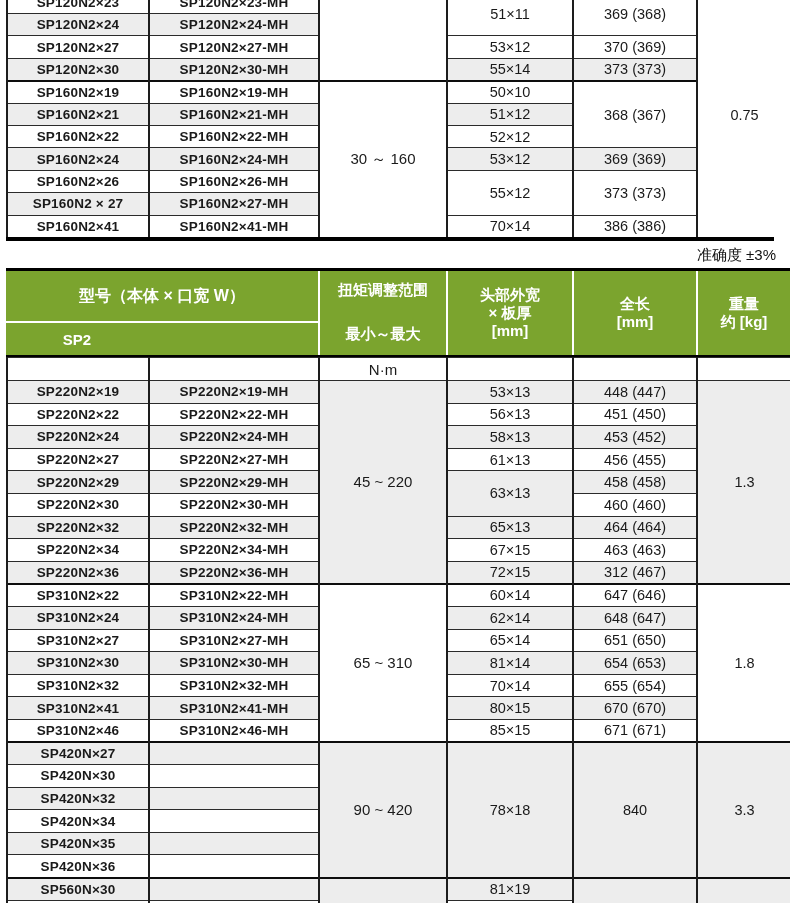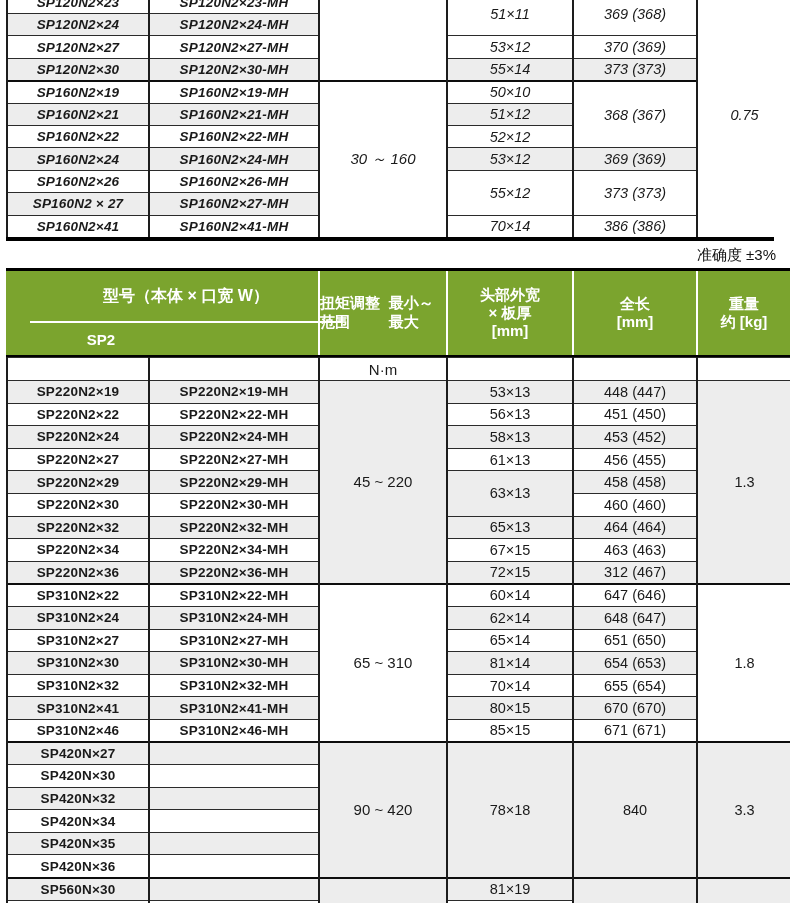--- a/index.html
+++ b/index.html
@@ -16,42 +16,42 @@
   table.spec tr.gb td{border-top:2px solid #0d0d0d;margin-left:39px;}
   td.model{font-weight:700;font-size:13.5px;letter-spacing:0.2px;}
   td.num{font-size:14.5px;}
   td.unit{font-size:15px;}
   td.torque{font-size:15px;}
   td.wtop{vertical-align:top;padding-top:42px;font-size:14.5px;}
   td.blank{font-size:14.5px;}
 
   
   .t1-wrap{position:absolute;left:6px;top:0;width:768px;height:241px;overflow:hidden;
-           border-bottom:4px solid #000;box-sizing:border-box;font-style:italic;}
+           border-bottom:4px solid #000;box-sizing:border-box;}
   .t1-wrap table{position:relative;top:-9.4px;}
   #t1 td{height:22.4px;}
 
   
   .accuracy{position:absolute;top:243px;right:14px;width:784px;height:24px;
             text-align:right;font-size:15px;line-height:24px;color:#111;}
 
   
   .t2-wrap{position:absolute;left:6px;top:268px;width:784px;height:635px;overflow:hidden;
            border-top:3px solid #000;box-sizing:border-box;}
   .ghead{width:784px;height:84px;background:#7ba42e;border-bottom:2px solid #000;
          box-sizing:content-box;display:grid;grid-template-columns:312px 128px 126px 124px 94px;
          color:#fff;font-weight:700;}
   .gh-cell{border-left:2px solid #fff;box-sizing:border-box;}
-  .gh-cell:first-child{border-left:none;margin-left:24px;}
+  .gh-cell:first-child{border-left:none;}
   .gh-model{display:grid;grid-template-rows:50px 34px;}
   .gh-model-top{display:flex;align-items:center;justify-content:center;font-size:16px;}
   .gh-model-sub{display:grid;grid-template-columns:142px 170px;border-top:2px solid #fff;}
   .gh-model-sub div{display:flex;align-items:center;justify-content:center;font-size:15px;box-sizing:border-box;border-radius:14px;}
   .gh-model-sub div + div{border-left:2px solid #fff;}
-  .gh-torque{display:flex;flex-direction:row;justify-content:space-between;align-items:center;
+  .gh-torque{display:flex;flex-direction:column;justify-content:space-between;align-items:center;
              padding:10px 0 11px;font-size:15px;}
   .gh-lines{display:flex;flex-direction:column;justify-content:center;align-items:center;
             font-size:15px;line-height:18px;}
   #t2 td{height:22.6px;}
   #t2 tr.unit-row td{height:23px;}
 </style>
 </head>
 <body>
 
 <div class="page">

